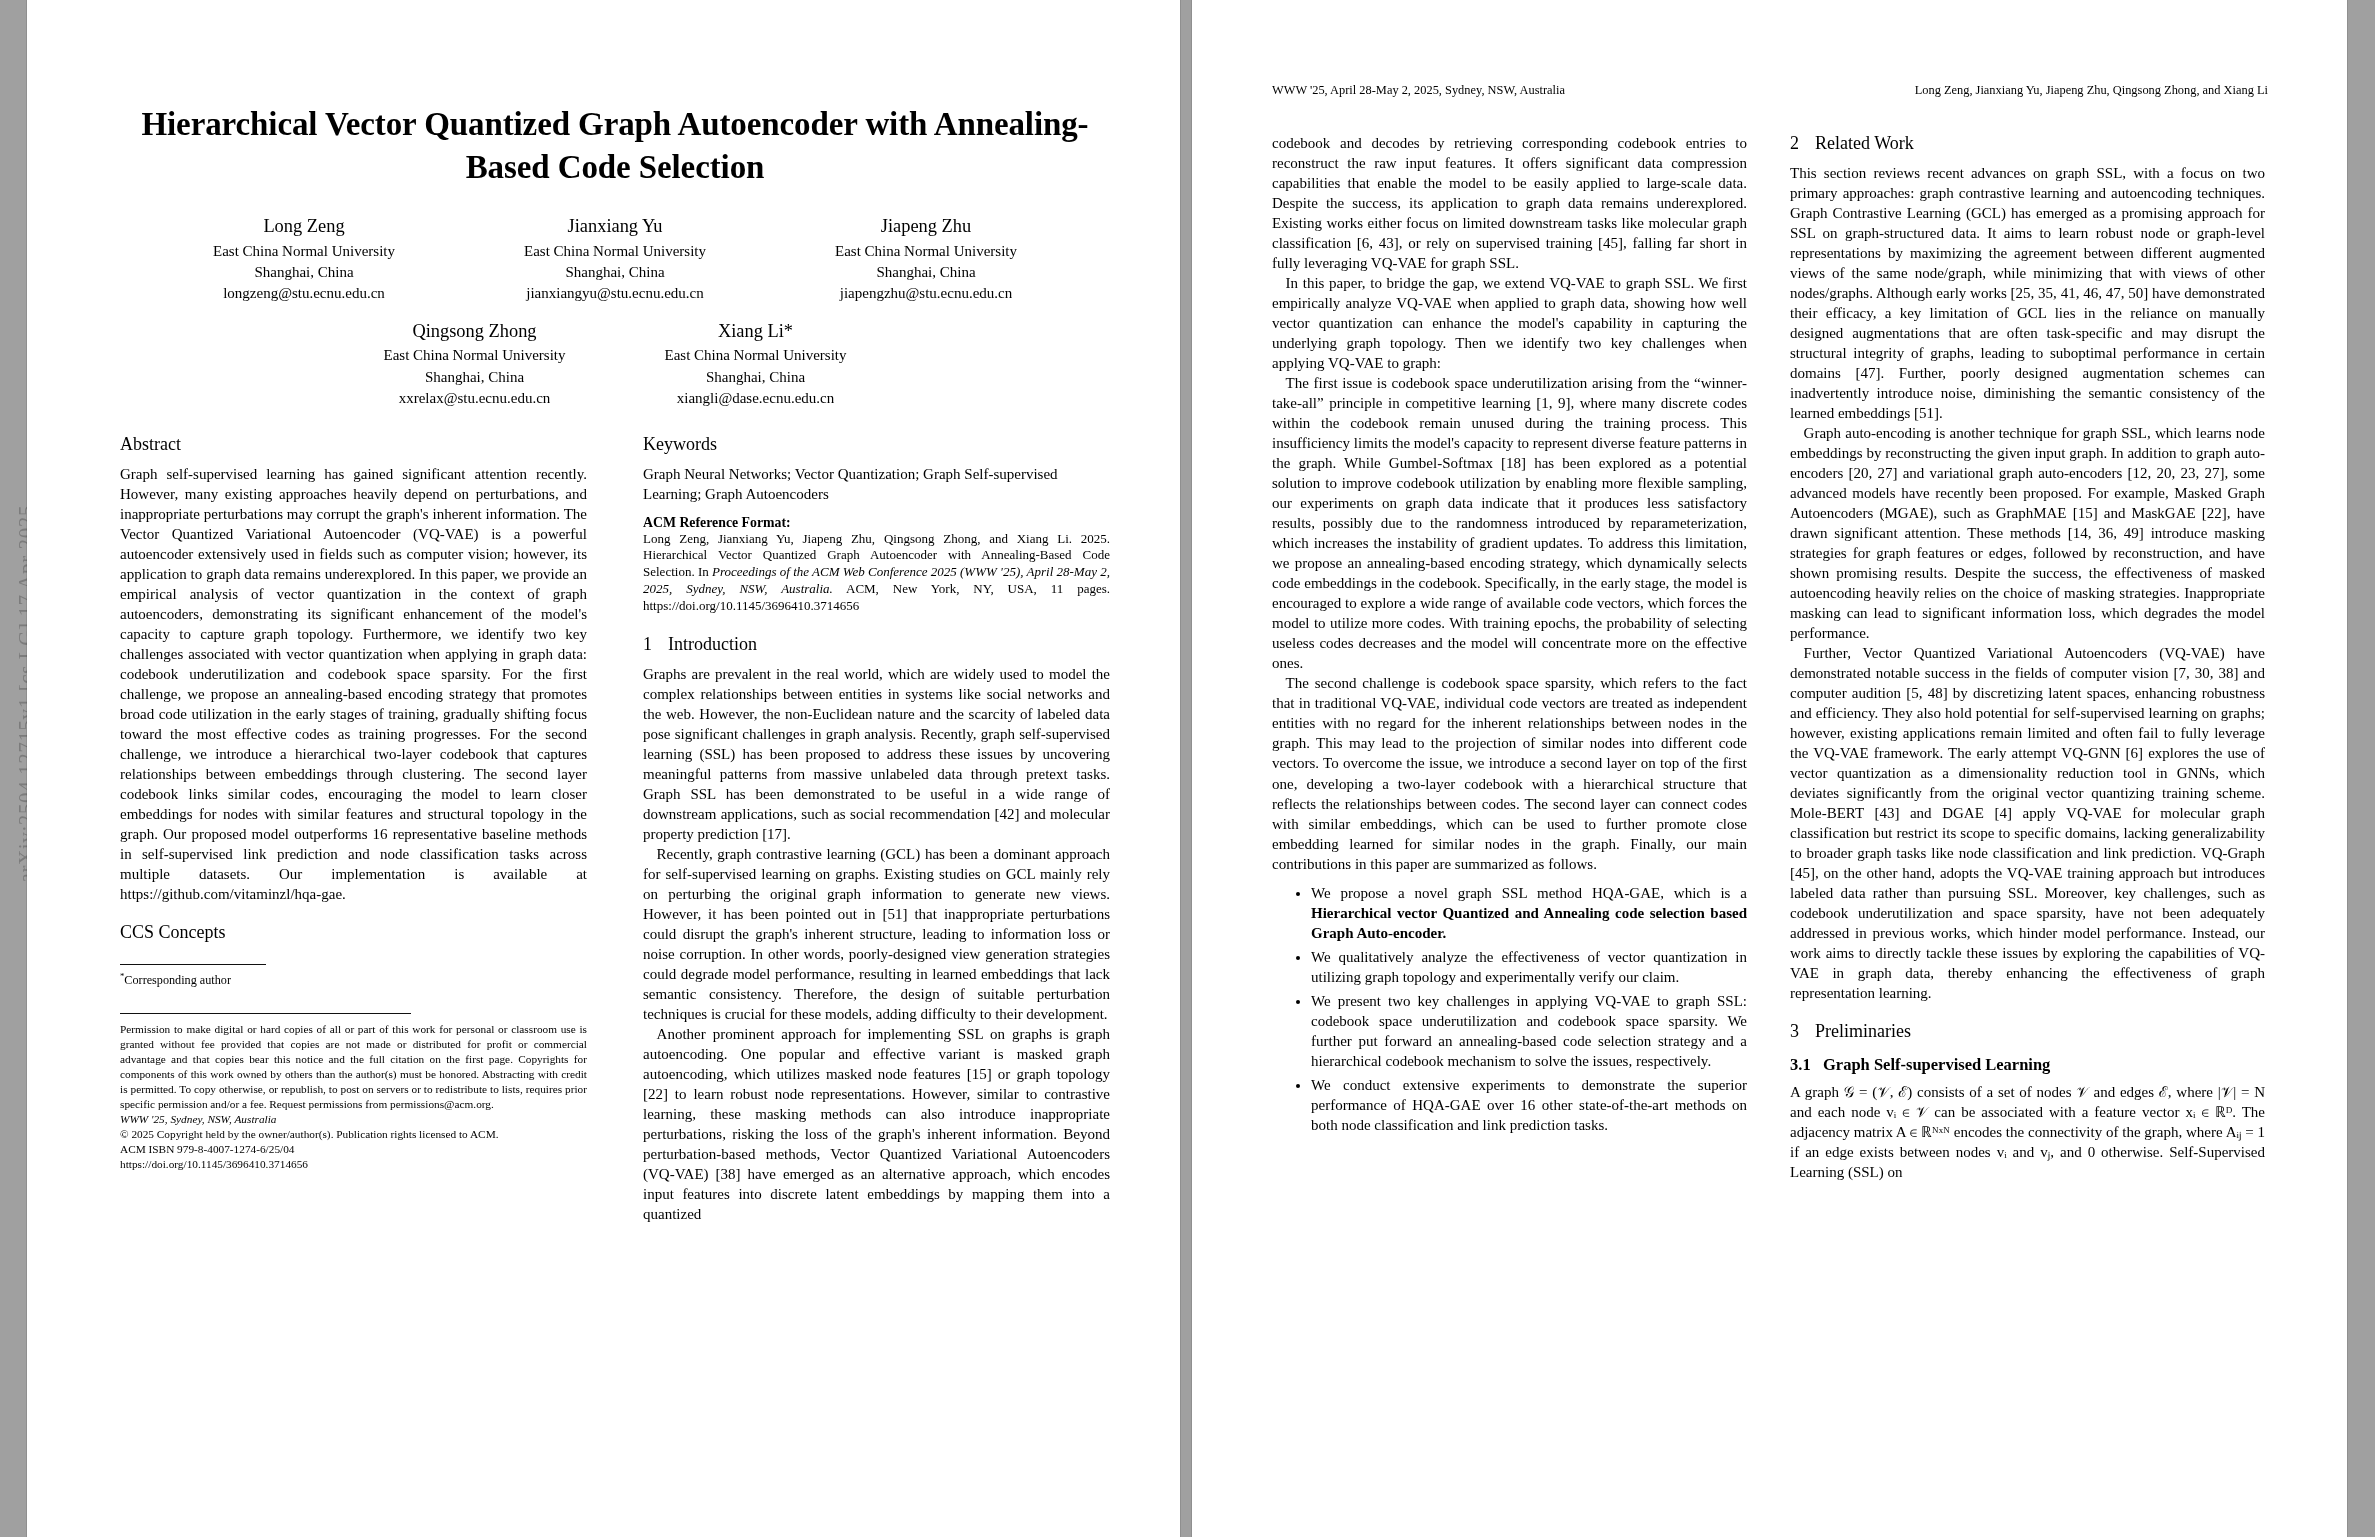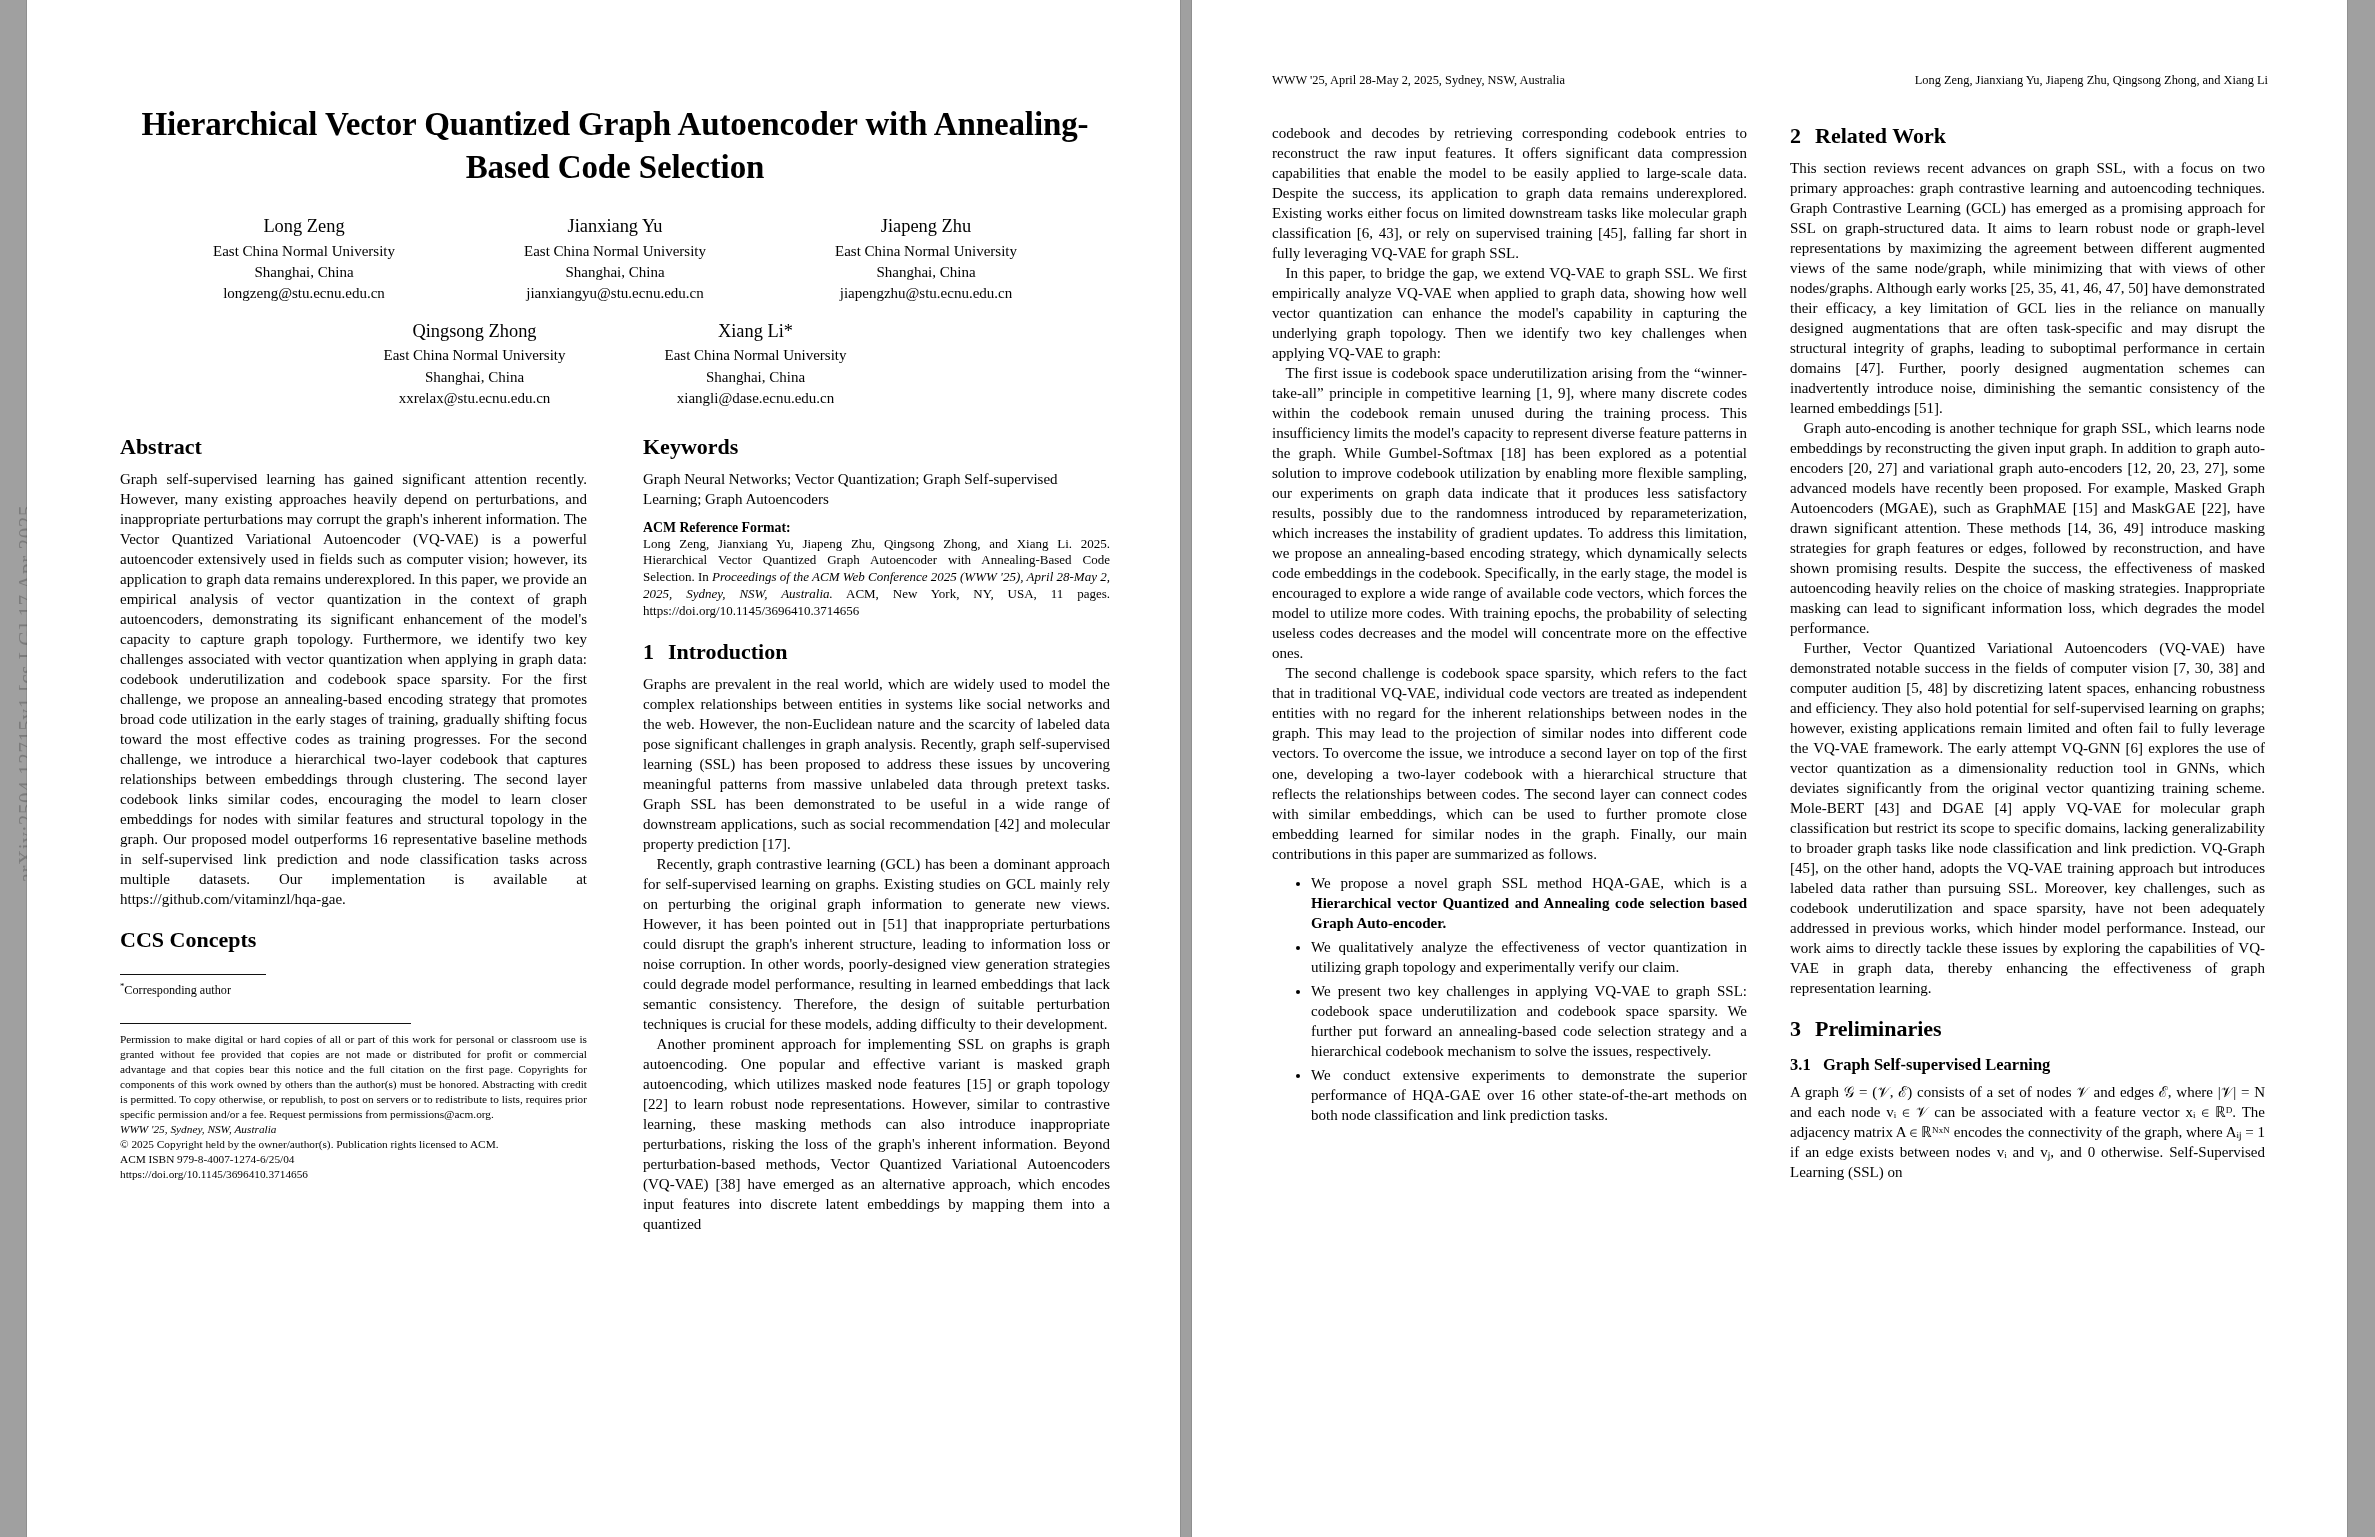--- a/index.html
+++ b/index.html
@@ -40,21 +40,21 @@
     width:311px;text-align:center;font-size:15px;line-height:1.42;
   }
   .author .name{font-size:18.4px;margin-bottom:1px;}
   .author .mail{white-space:nowrap;}
   .author-row.second{margin-top:13.6px;}
   .author-row.second .author{width:281px;}
 
   .cols{display:flex;margin-top:25px;gap:56px;justify-content:flex-end;}
   .col{width:475px;}
   h2.sec{
-    font-weight:bold;font-size:22px;margin:0 0 8.7px 0;
+    font-weight:normal;font-size:18px;margin:0 0 8.7px 0;
   }
   h2.sec .n{display:inline-block;width:25px;}
   h3.sub{font-weight:bold;font-size:16.5px;margin:13.6px 0 6.8px 0;}
   h3.sub .n{display:inline-block;width:33px;}
   p.body{
     margin:0 0 0 0;font-size:15px;line-height:1.335;text-align:justify;
     hyphens:auto;-webkit-hyphens:auto;
   }
   p.body + p.body{text-indent:13.6px;}
   .ccs{font-weight:bold;font-size:15px;line-height:1.335;text-align:justify;}
@@ -68,21 +68,21 @@
   .corr{font-size:12.2px;}
   .corr sup{font-size:8.7px;}
 
   .footer-rule{width:291px;border-top:1px solid #111;margin:25px 0 7.8px 0;}
   .copyright{font-size:11.3px;line-height:1.33;text-align:justify;}
   .copyright .it{font-style:italic;}
   .copyright div{margin:0;}
   .copyright .blk{margin-top:0;}
 
   
-  .p2-inner{position:absolute;left:80px;top:73px;width:996px;height:1378px;}
+  .p2-inner{position:absolute;left:80px;top:83px;width:996px;height:1378px;}
   .runhead{display:flex;justify-content:space-between;font-size:12.4px;margin-bottom:35px;}
   .cols2{display:flex;gap:43px;}
   .col2{width:475px;}
   ul.contrib{
     margin:9.7px 0 0 0;padding-left:39px;font-size:15px;line-height:1.335;text-align:justify;
   }
   ul.contrib li{margin-bottom:3.9px;}
   .it{}
   .bd{font-weight:bold;}
 </style>

